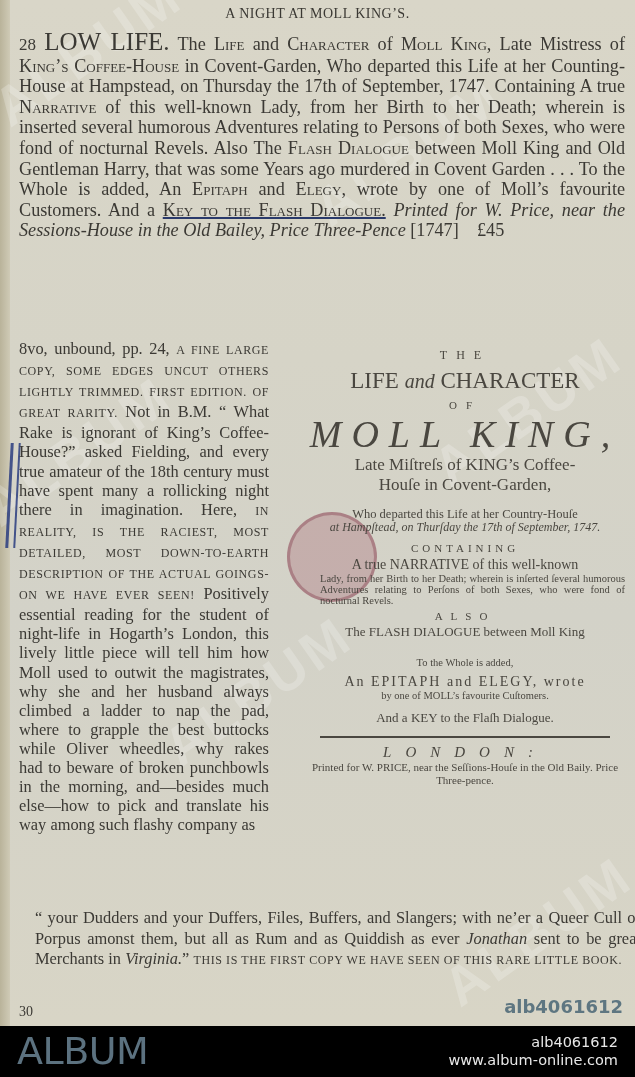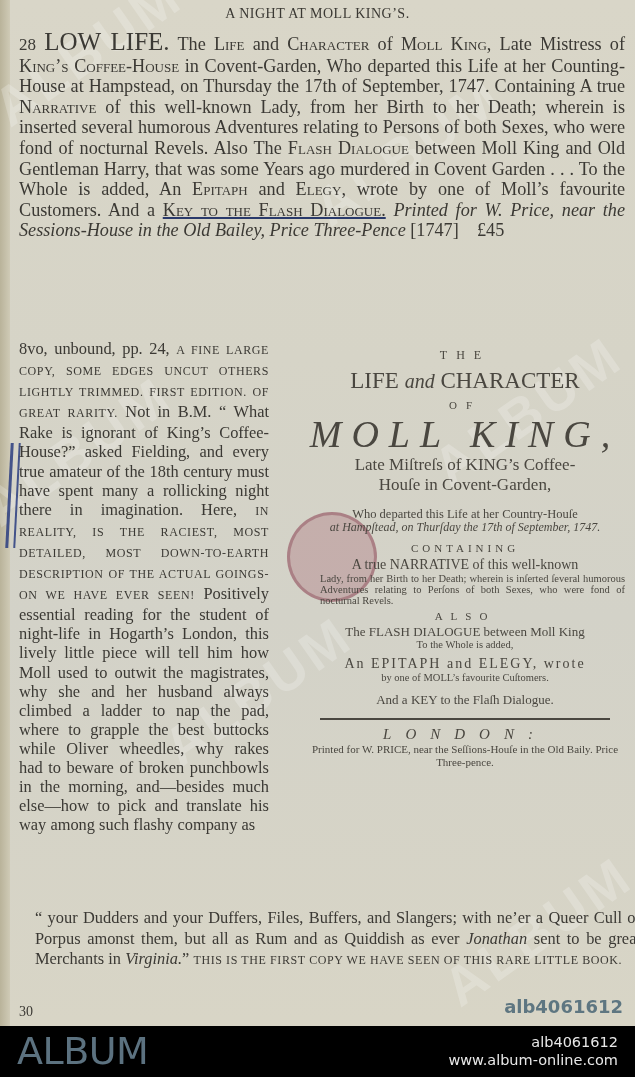--- a/index.html
+++ b/index.html
@@ -54,21 +54,21 @@
   .tp .moll { font-size:38px; font-style:italic; letter-spacing:10px; line-height:42px; margin-top:2px; }
   .tp .late { font-size:17px; line-height:20px; }
   .tp .who { font-size:12.5px; line-height:14px; margin-top:12px; }
   .tp .who2 { font-size:12px; line-height:12px; font-style:italic; }
   .tp .containing { font-size:11px; letter-spacing:4px; margin-top:9px; }
   .tp .narr1 { font-size:14px; line-height:16px; margin-top:3px; }
   .tp .narr2 { font-size:10.5px; line-height:11px; text-align:justify; padding-left:15px; }
   .tp .also { font-size:11px; letter-spacing:8px; margin-top:4px; }
   .tp .flash1 { font-size:13px; line-height:14px; margin-top:3px; }
   .tp .flash2 { font-size:10.5px; line-height:11px; }
-  .tp .whole { font-size:10.5px; margin-top:0; }
+  .tp .whole { font-size:10.5px; margin-top:18px; }
   .tp .epit { font-size:14px; letter-spacing:2px; margin-top:6px; }
   .tp .by { font-size:10.5px; }
   .tp .key { font-size:13px; margin-top:9px; }
   .tp .rule { margin:10px auto 0; width:290px; border-top:2px solid #4a4740; }
   .tp .london { font-size:15px; font-style:italic; letter-spacing:14px; margin-top:6px; }
   .tp .printed { font-size:11px; line-height:13px; }
   .stamp {
     position:absolute; left:287px; top:512px; width:90px; height:90px; border-radius:50%;
     border:3px solid rgba(150,90,100,0.55); background:rgba(170,110,120,0.35);
   }

